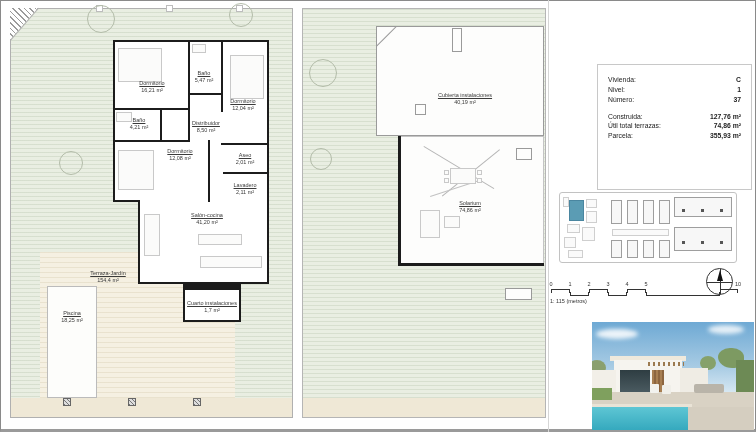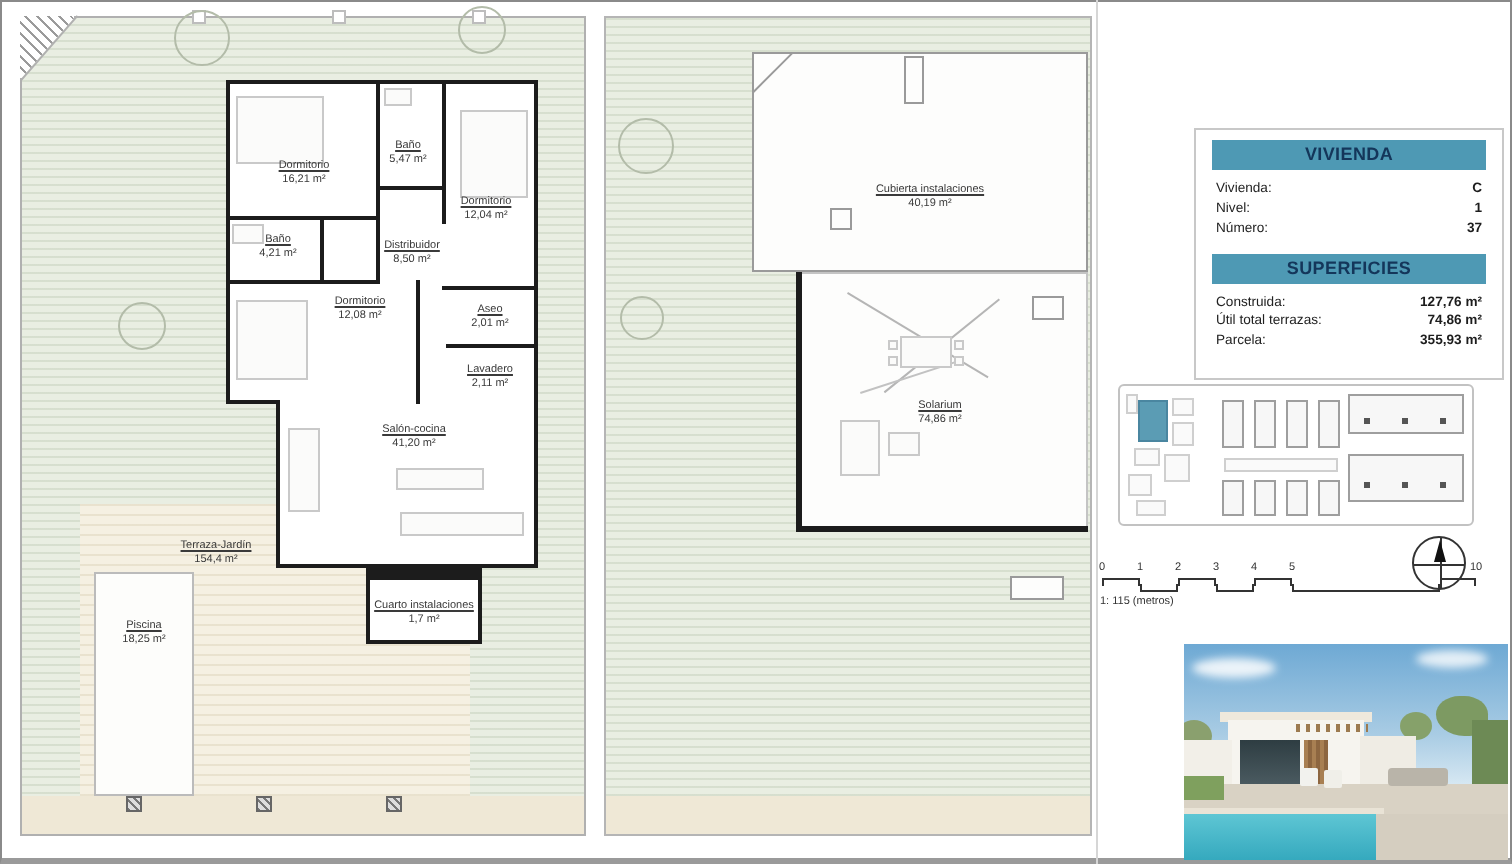--- a/index.html
+++ b/index.html
@@ -197,36 +197,34 @@
     <span class="rname">Cubierta instalaciones</span>
     <span class="rarea">40,19 m²</span></div>
   <div class="room-label" style="left:470px;top:200px;">
     <span class="rname">Solarium</span>
     <span class="rarea">74,86 m²</span></div>
 </div>
 
 <div class="abs" style="left:548px;top:0;width:1px;height:432px;background:#d6d6d6;"></div>
 
 <div class="info-box">
-  <div class="hdr">VIVIENDA</div>
   <div class="irows">
     <div class="irow">
       <span class="ilab">Vivienda:</span>
       <span class="ival">C</span>
       </div>
     <div class="irow">
       <span class="ilab">Nivel:</span>
       <span class="ival">1</span>
       </div>
     <div class="irow">
       <span class="ilab">Número:</span>
       <span class="ival">37</span>
       </div>
   </div>
-  <div class="hdr">SUPERFICIES</div>
   <div class="irows">
     <div class="irow">
       <span class="ilab">Construida:</span>
       <span class="ival">127,76 m²</span>
       </div>
     <div class="irow">
       <span class="ilab">Útil total terrazas:</span>
       <span class="ival">74,86 m²</span>
       </div>
     <div class="irow">

